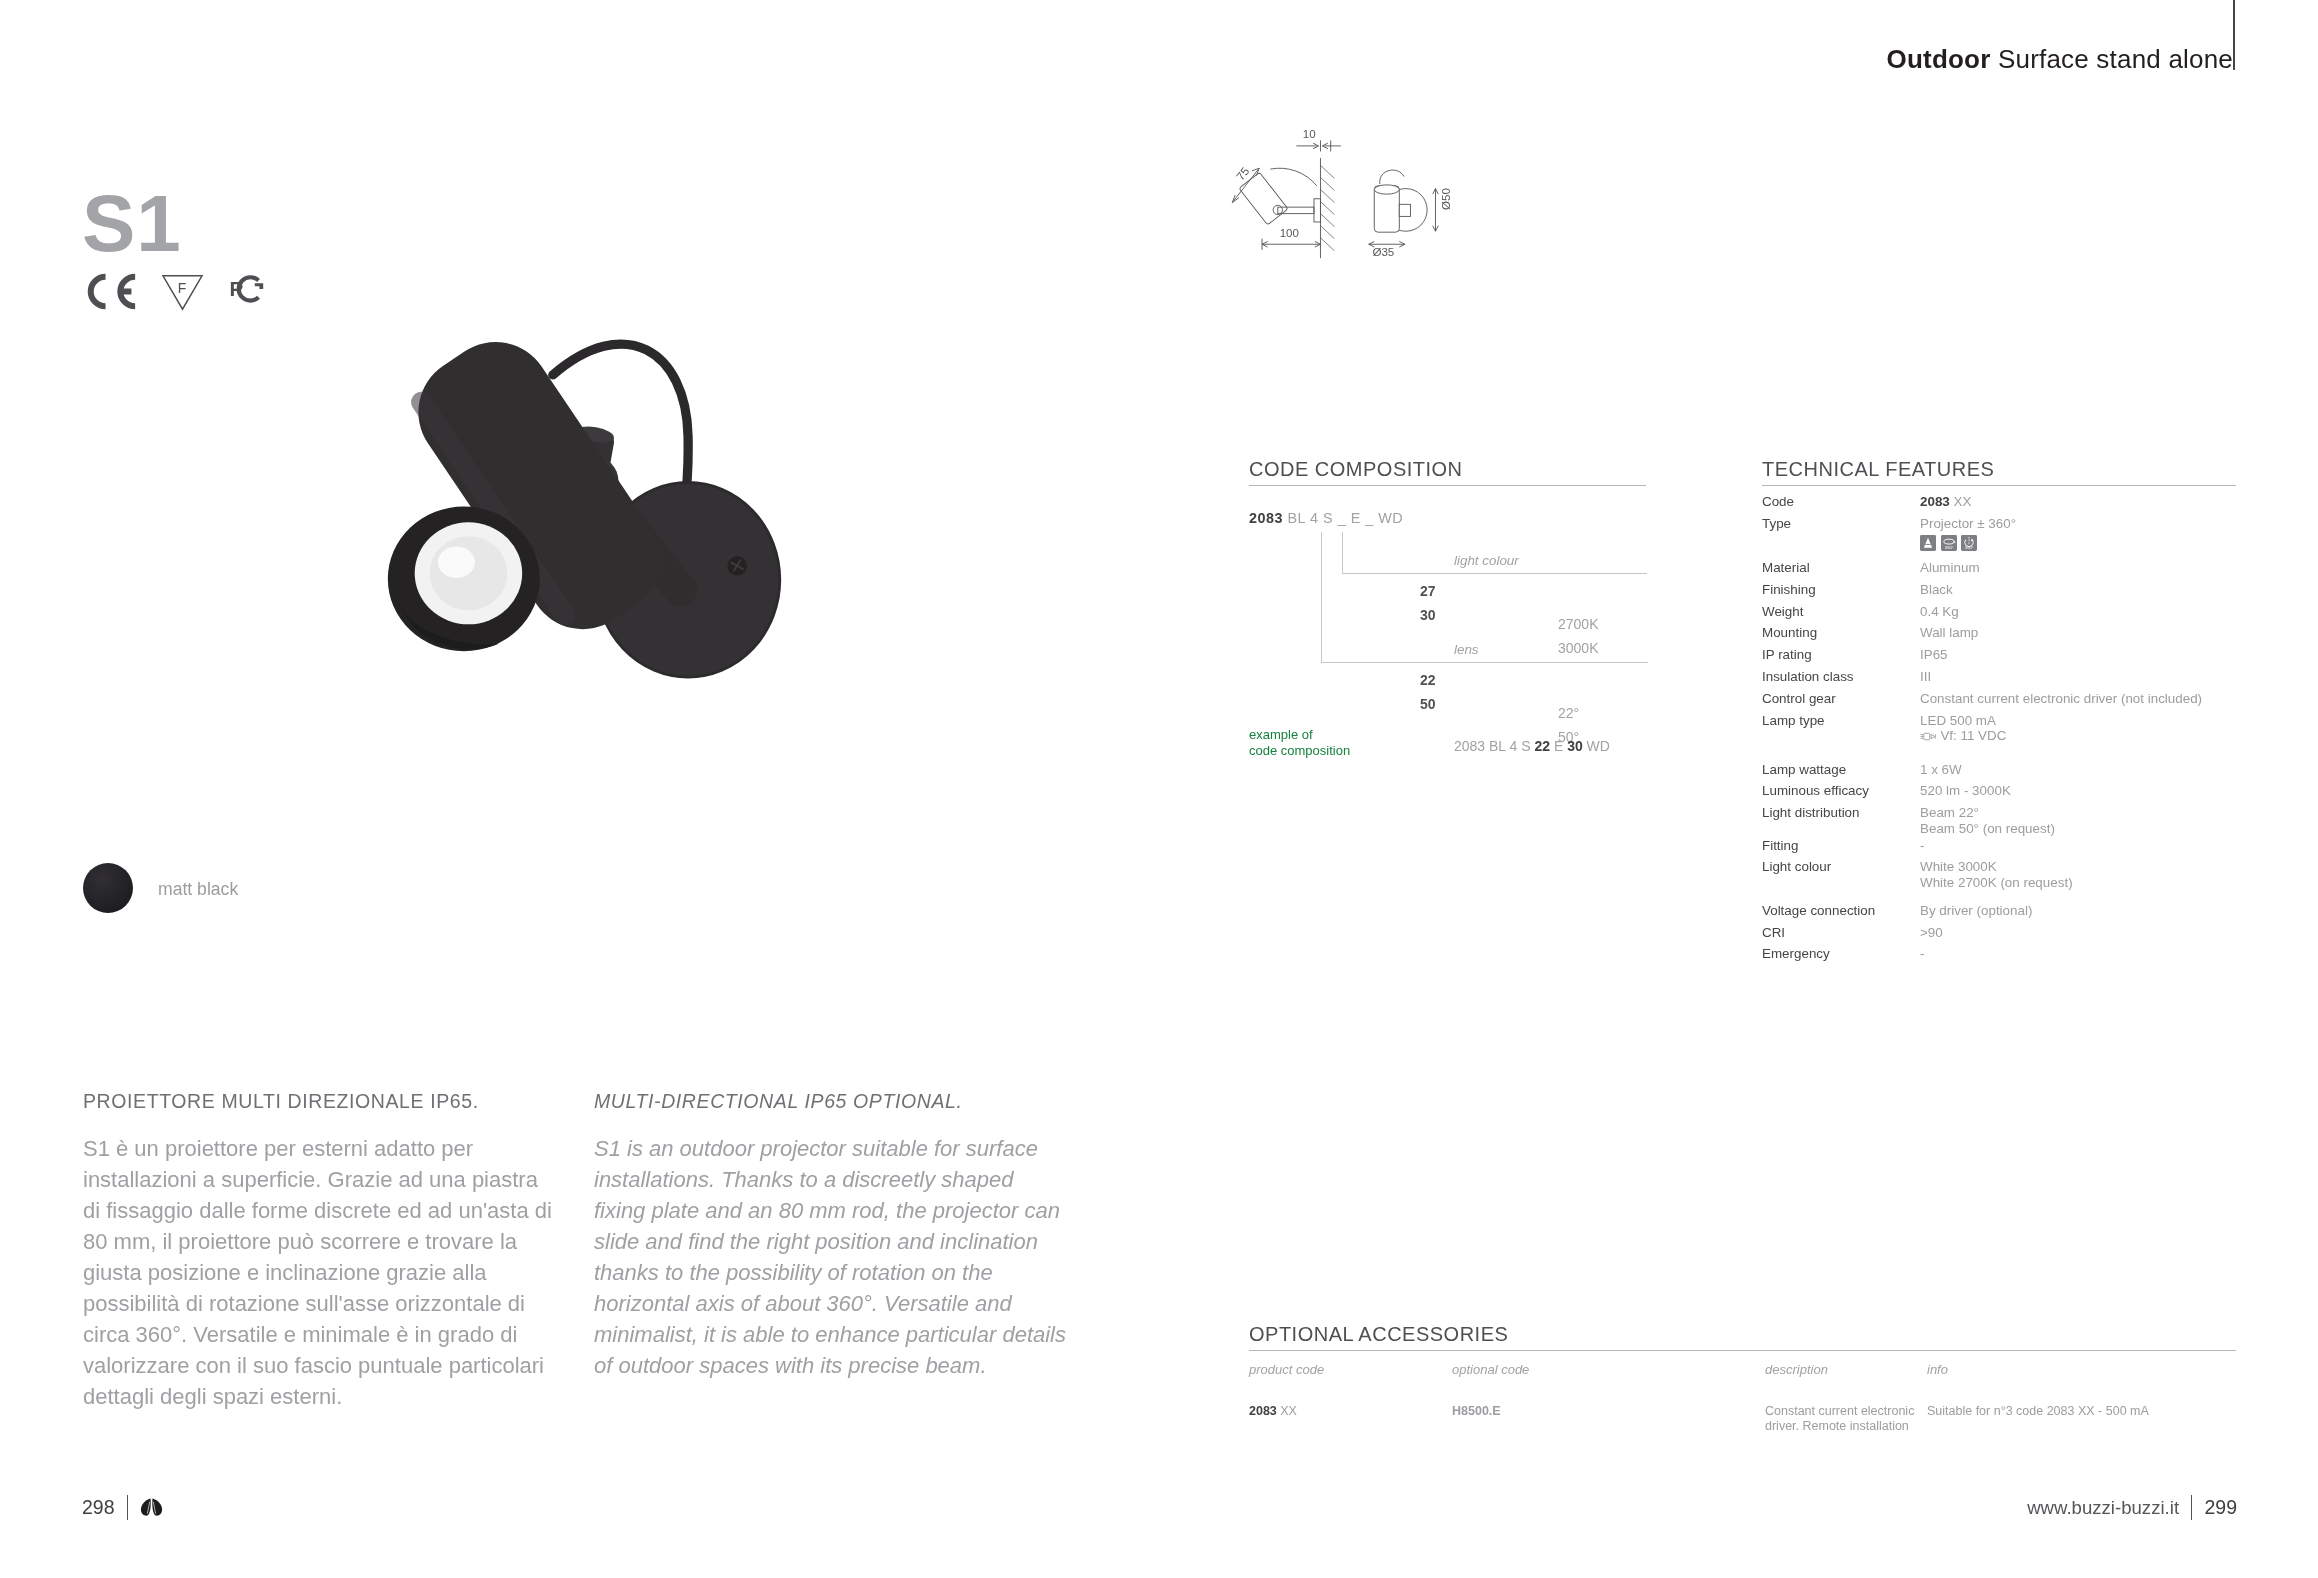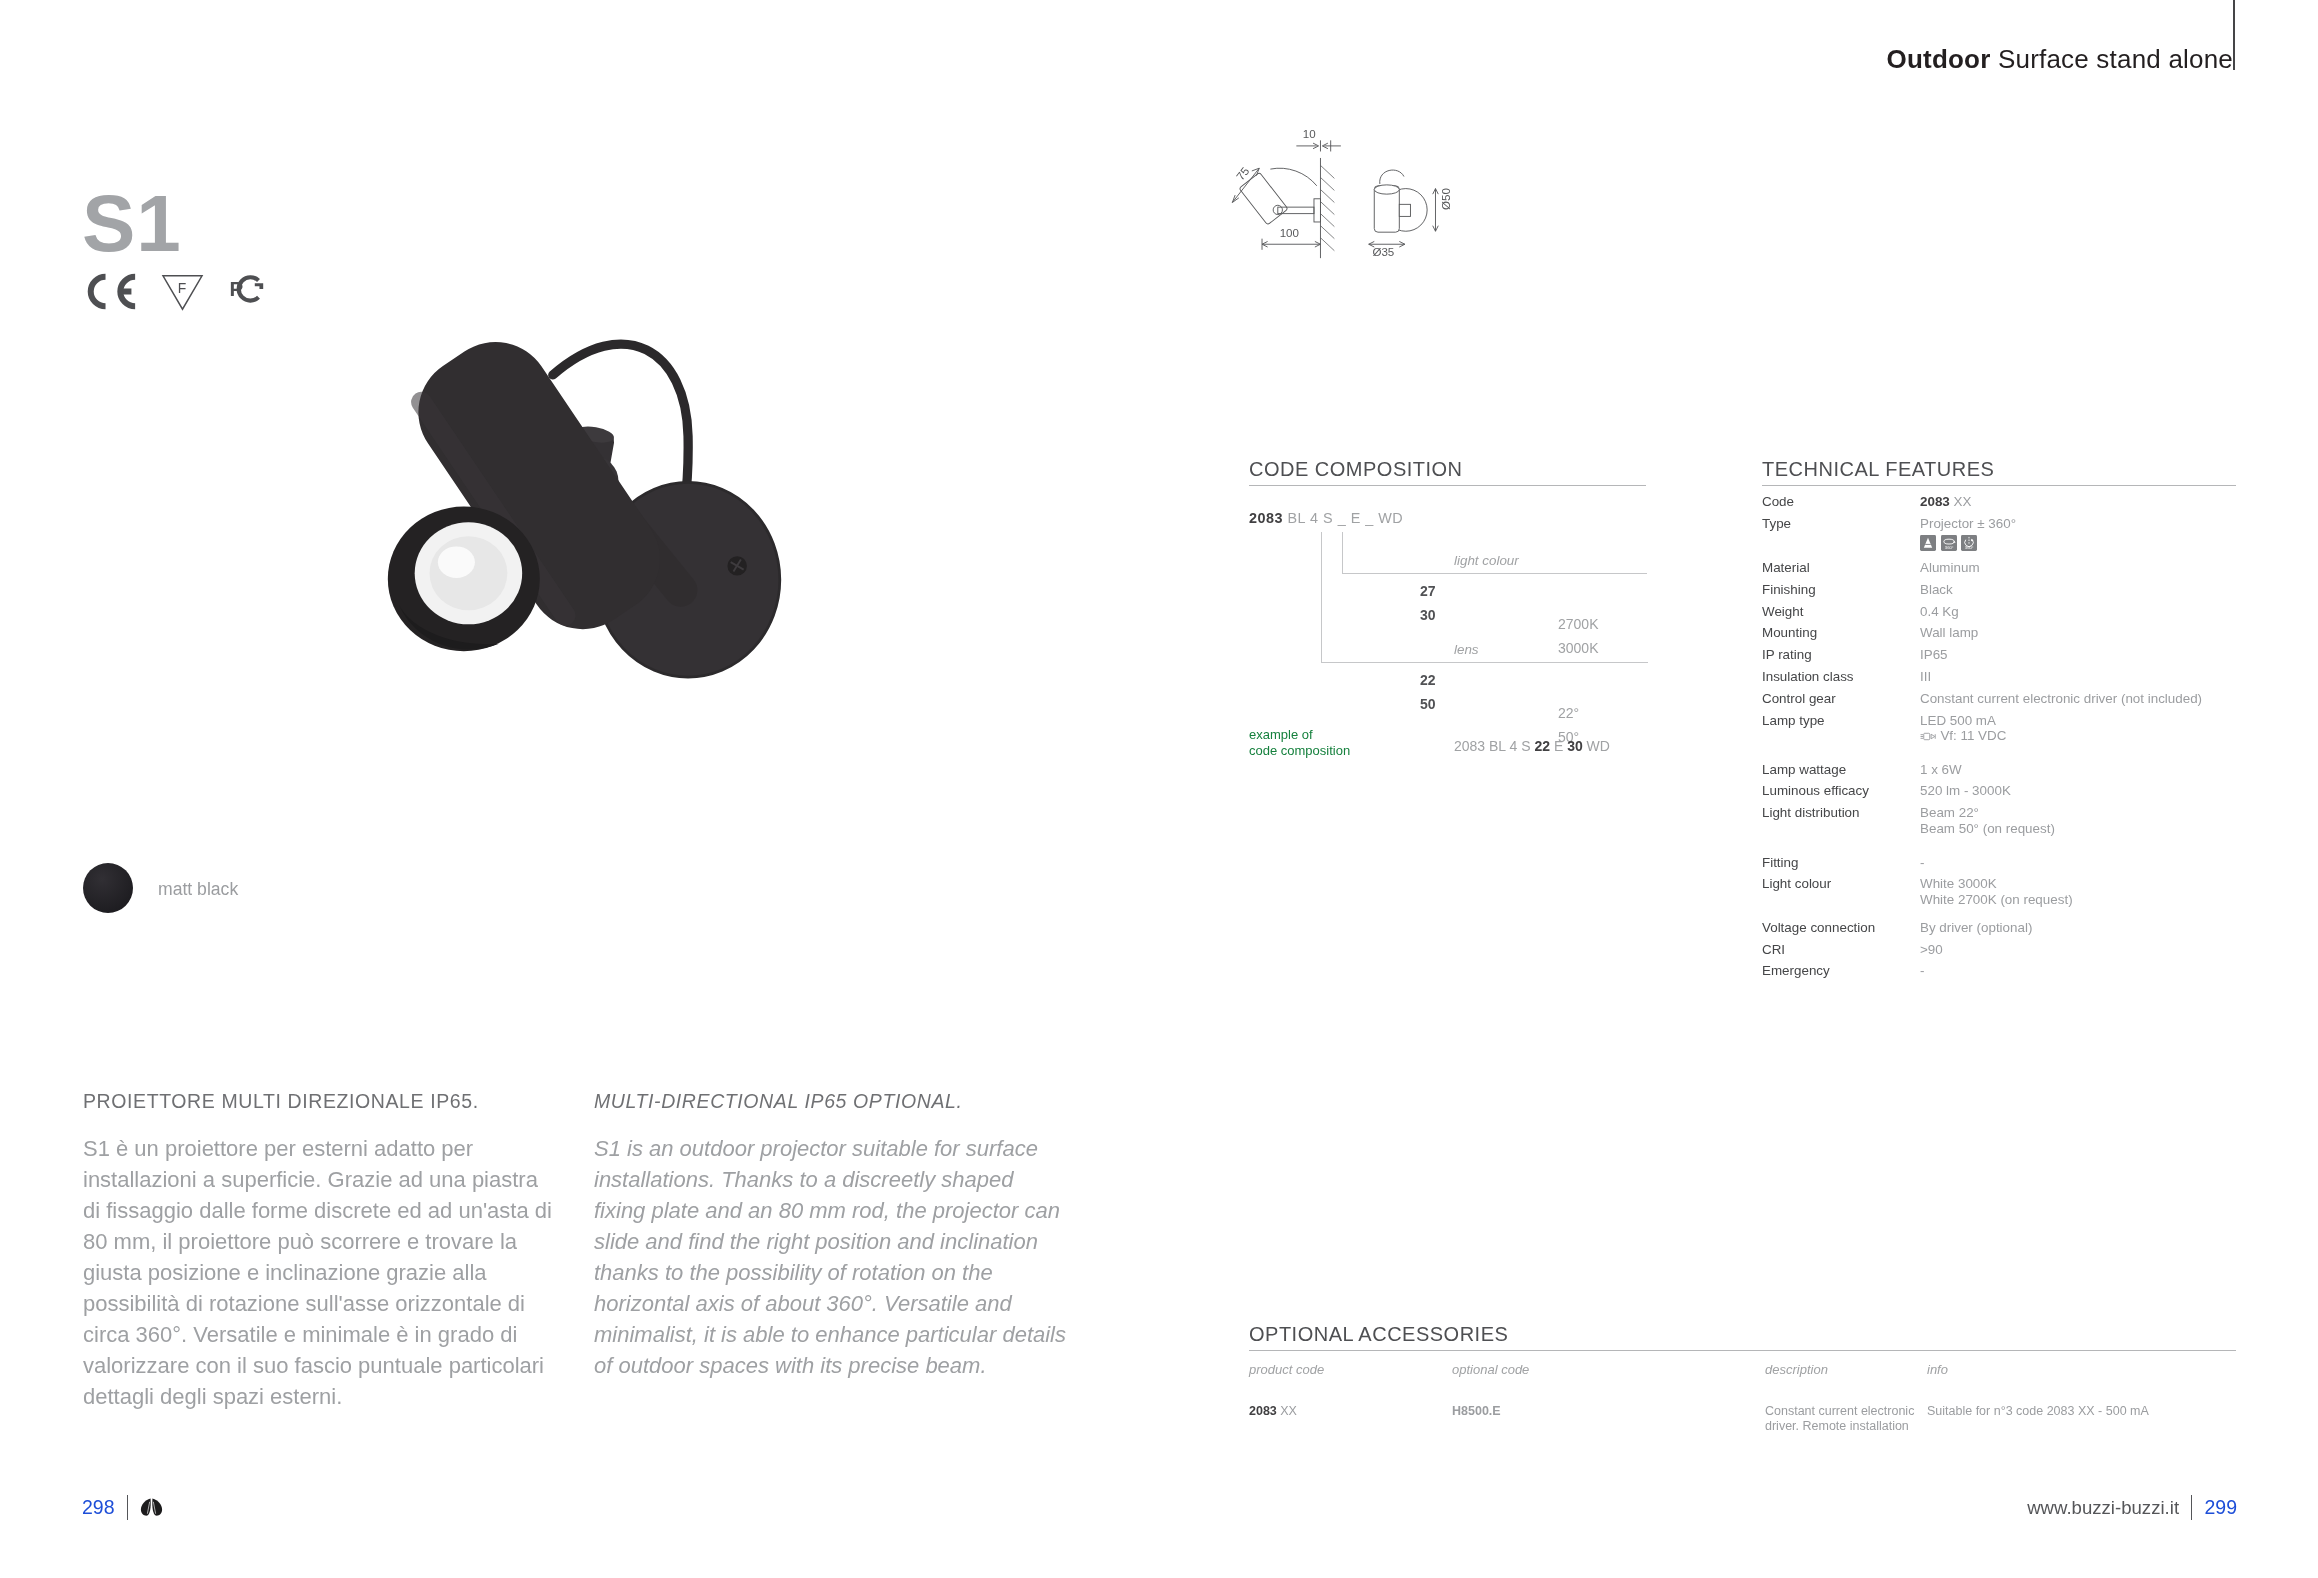--- a/index.html
+++ b/index.html
@@ -44,34 +44,34 @@
   .cc-ex-label { position:absolute; left:1249px; top:727px; font-size:13px; line-height:16px; color:#15803d; }
   .cc-ex-val { position:absolute; left:1454px; top:738px; font-size:14px; color:#a0a2a4; }
   .cc-ex-val .b { font-weight:bold; color:#414042; }
 
   
   .tf-rows { position:absolute; left:1762px; top:494px; width:475px; }
   .trow { display:flex; line-height:15.7px; margin-bottom:6.1px; }
   .tl { width:158px; flex:none; font-size:13.4px; color:#454648; }
   .tv { font-size:13.4px; color:#9b9da0; width:317px; }
   .trow.mb12 { margin-bottom:17.6px; }
-  .trow.mb4  { margin-bottom:18px; }
+  .trow.mb4  { margin-bottom:1px; }
   .trow.mb6  { margin-bottom:12px; }
   .trow.note .tv { font-size:11.4px; line-height:13.5px; width:312px; }
   .ticons { display:flex; gap:4.6px; margin:3.7px 0 2.8px 0; }
   .ticon { width:16px; height:16px; background:#7d7f82; border-radius:1.4px; display:inline-flex; align-items:center; justify-content:center; }
   .vfline { display:flex; align-items:center; gap:3.7px; }
 
   
   .oa-h { position:absolute; top:1362px; font-size:13px; font-style:italic; color:#a0a2a4; }
   .oa-c { position:absolute; top:1404px; font-size:12.5px; color:#9b9da0; line-height:15.3px; }
 
   
   .foot { position:absolute; top:1495px; display:flex; align-items:center; gap:12px; }
-  .foot .pg { font-size:19.5px; color:#1d4ed8; }
+  .foot .pg { font-size:19.5px; color:#404040; }
   .foot .site { font-size:18.6px; color:#555659; }
   .foot .bar { width:1.4px; height:25px; background:#555659; }
   .foot-l { left:82px; }
   .foot-r { right:82px; }
 
   svg text { font-family:"Liberation Sans","DejaVu Sans",sans-serif; }
 </style>
 </head>
 <body>
 

